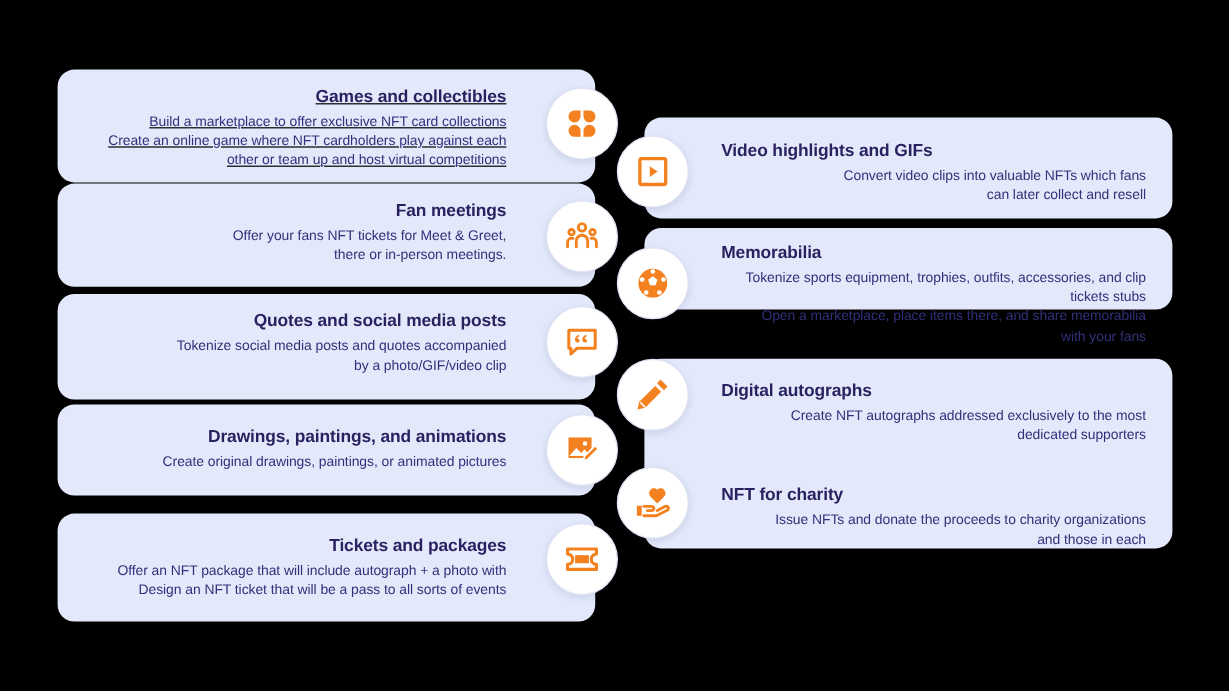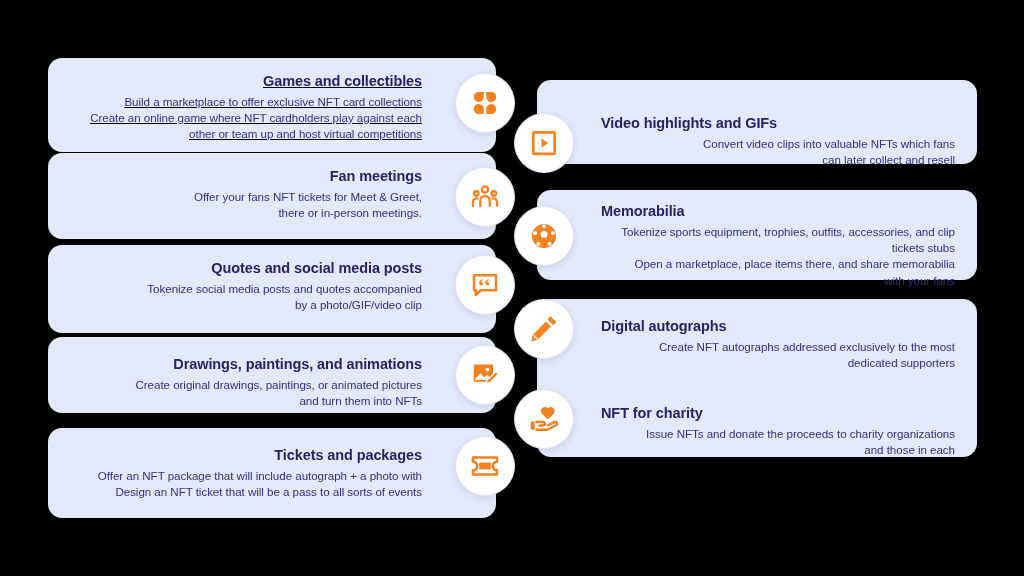--- a/index.html
+++ b/index.html
@@ -112,41 +112,40 @@
     <div class="card-lines">
       <div class="card-line">Tokenize social media posts and quotes accompanied</div>
       <div class="card-line">by a photo/GIF/video clip</div>
     </div>
   </div>
 
   <div class="card left" style="top:337px; height:76px; padding-top:18px;">
     <div class="card-title">Drawings, paintings, and animations</div>
     <div class="card-lines">
       <div class="card-line">Create original drawings, paintings, or animated pictures</div>
-      <div class="card-line">and turn them into NFTs</div>
     </div>
   </div>
 
   <div class="card left" style="top:428px; height:90px; padding-top:18px;">
     <div class="card-title">Tickets and packages</div>
     <div class="card-lines">
       <div class="card-line">Offer an NFT package that will include autograph + a photo with</div>
       <div class="card-line">Design an NFT ticket that will be a pass to all sorts of events</div>
     </div>
   </div>
 
-  <div class="card right" style="top:80px; height:84px; padding-top:34px;">
+  <div class="card right" style="top:98px; height:84px; padding-top:19px;">
     <div class="card-title">Video highlights and GIFs</div>
     <div class="card-lines">
       <div class="card-line">Convert video clips into valuable NFTs which fans</div>
       <div class="card-line">can later collect and resell</div>
     </div>
   </div>
 
-  <div class="card right" style="top:190px; height:90px; padding-top:12px;">
+  <div class="card right" style="top:190px; height:68px; padding-top:12px;">
     <div class="card-title">Memorabilia</div>
     <div class="card-lines">
       <div class="card-line">Tokenize sports equipment, trophies, outfits, accessories, and clip</div>
       <div class="card-line">tickets stubs</div>
       <div class="card-line">Open a marketplace, place items there, and share memorabilia</div>
       <div class="card-line">with your fans</div>
     </div>
   </div>
 
   <div class="card right" style="top:299px; height:101px; padding-top:18px;">

